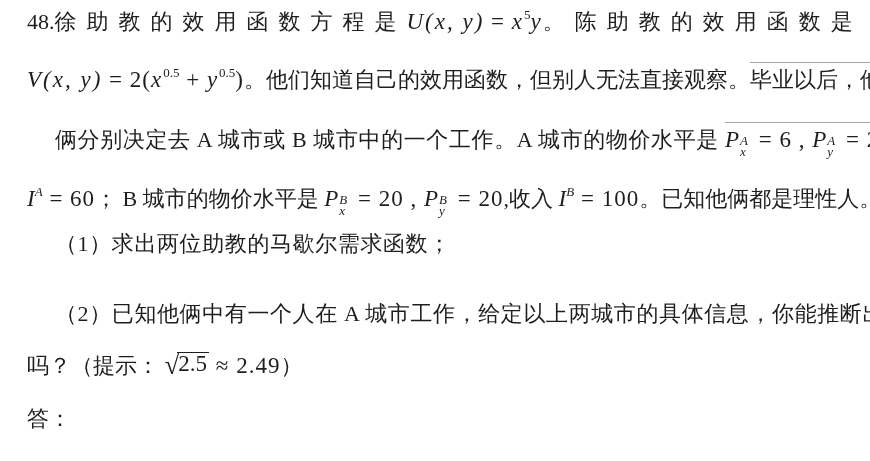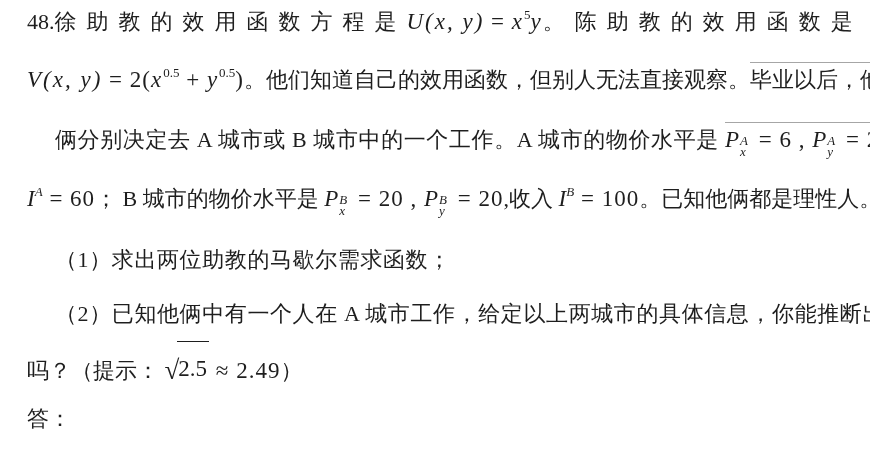--- a/index.html
+++ b/index.html
@@ -24,38 +24,38 @@
   .stack span{display:block;font-size:13px;line-height:11px;font-style:italic;}
   .note-over{position:relative;}
   .note-over::before{
     content:"";position:absolute;left:0;right:0;top:-5px;
     border-top:1.3px solid #a6a6a6;
   }
   .sqrt{white-space:nowrap;}
   .sqrt-sign{font-size:27px;letter-spacing:-1px;vertical-align:-1px;}
   .radicand{
     display:inline-block;border-top:1.8px solid #1e1e1e;
-    padding:16px 2px 0 1px;margin-left:-1px;position:relative;top:-2px;
+    padding:0 2px 0 1px;margin-left:-1px;position:relative;top:-2px;
     line-height:22px;font-style:normal;
   }
 </style>
 </head>
 <body>
 
 <div class="page">
 
   <div class="ln" style="top:0px"><span class="cn">48.</span><span class="cn sp10">徐助教的效用函数方程是</span><span class="math msp"><span class="it">U(x, y)</span><span class="up"> = </span><span class="it">x</span><span class="sup up">5</span><span class="it">y</span></span><span class="cn sp10">。陈助教的效用函数是</span></div>
 
   <div class="ln" style="top:58px"><span class="math msp"><span class="it">V(x, y)</span><span class="up"> = 2(</span><span class="it">x</span><span class="sup up">0.5</span><span class="up"> + </span><span class="it">y</span><span class="sup up">0.5</span><span class="up">)</span></span><span class="cn">。他们知道自己的效用函数，但别人无法直接观察。</span><span class="note-over"><span class="cn">毕业以后，他</span></span></div>
 
   <div class="ln" style="top:118px"><span class="cn sp05">俩分别决定去 A 城市或 B 城市中的一个工作。A 城市的物价水平是 </span><span class="note-over math"><span class="it">P</span><span class="stack"><span>A</span><span>x</span></span><span class="up"> = 6</span><span class="up"> , </span><span class="it">P</span><span class="stack"><span>A</span><span>y</span></span><span class="up"> = 20</span></span></div>
 
   <div class="ln" style="top:177px"><span class="math"><span class="it">I</span><span class="sup it">A</span><span class="up"> = 60</span></span><span class="cn">； B 城市的物价水平是 </span><span class="math"><span class="it">P</span><span class="stack"><span>B</span><span>x</span></span><span class="up"> = 20</span><span class="up"> , </span><span class="it">P</span><span class="stack"><span>B</span><span>y</span></span><span class="up"> = 20</span></span><span class="cn">,收入 </span><span class="math"><span class="it">I</span><span class="sup it">B</span><span class="up"> = 100</span></span><span class="cn">。已知他俩都是理性人。</span></div>
 
-  <div class="ln" style="top:238px"><span class="cn sp05">（1）求出两位助教的马歇尔需求函数；</span></div>
+  <div class="ln" style="top:222px"><span class="cn sp05">（1）求出两位助教的马歇尔需求函数；</span></div>
 
   <div class="ln" style="top:292px"><span class="cn sp05">（2）已知他俩中有一个人在 A 城市工作，给定以上两城市的具体信息，你能推断出他是谁</span></div>
 
   <div class="ln" style="top:343px"><span class="cn">吗？（提示： </span><span class="math sqrt"><span class="sqrt-sign">√</span><span class="radicand">2.5</span><span class="up"> ≈ 2.49</span></span><span class="cn">）</span></div>
 
   <div class="ln" style="top:397px"><span class="cn">答：</span></div>
 
 </div>
 
 </body></html>

